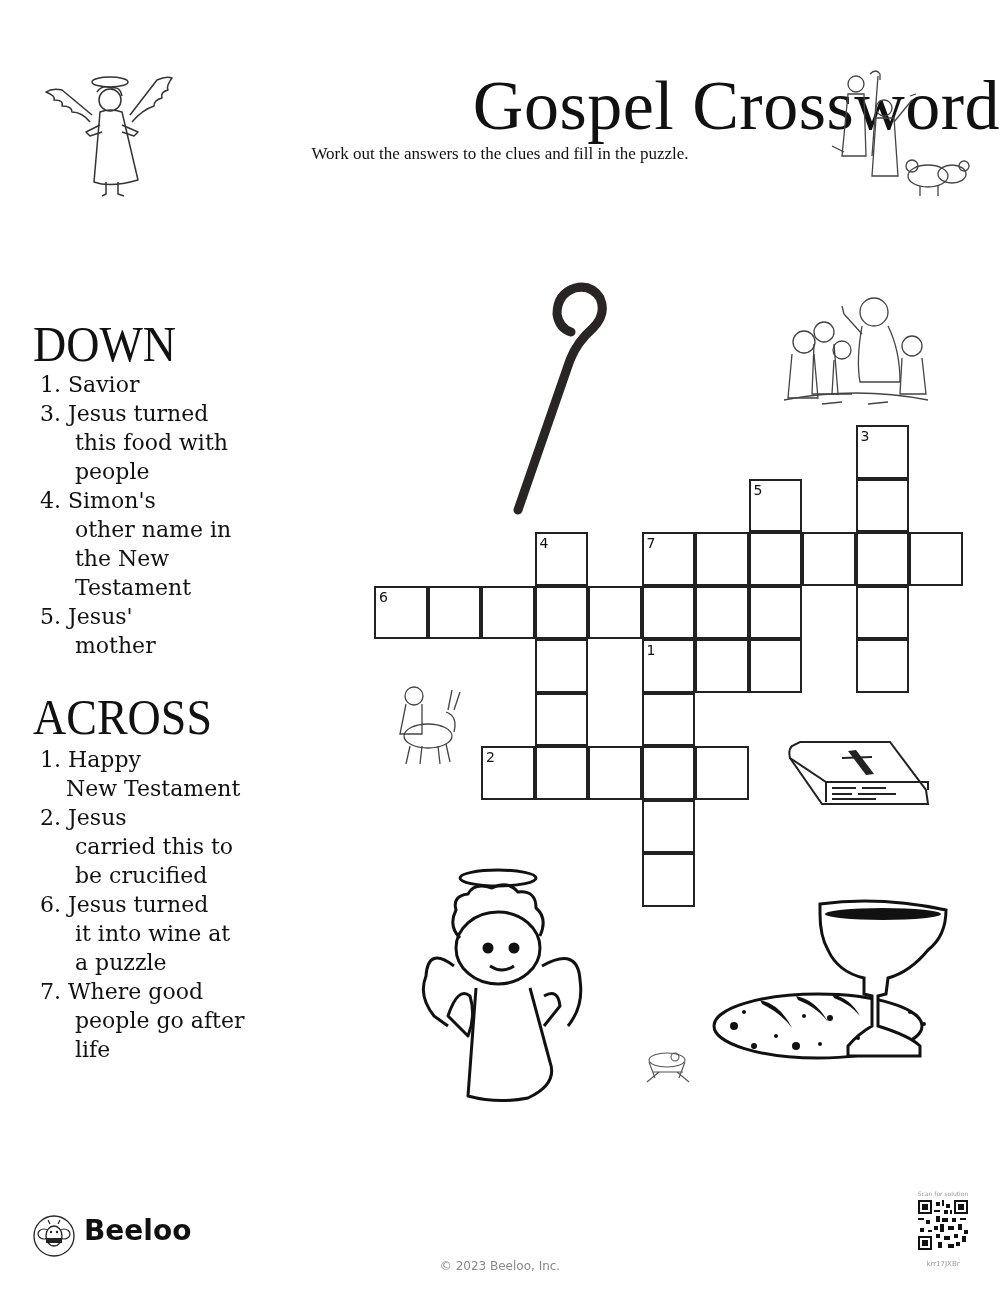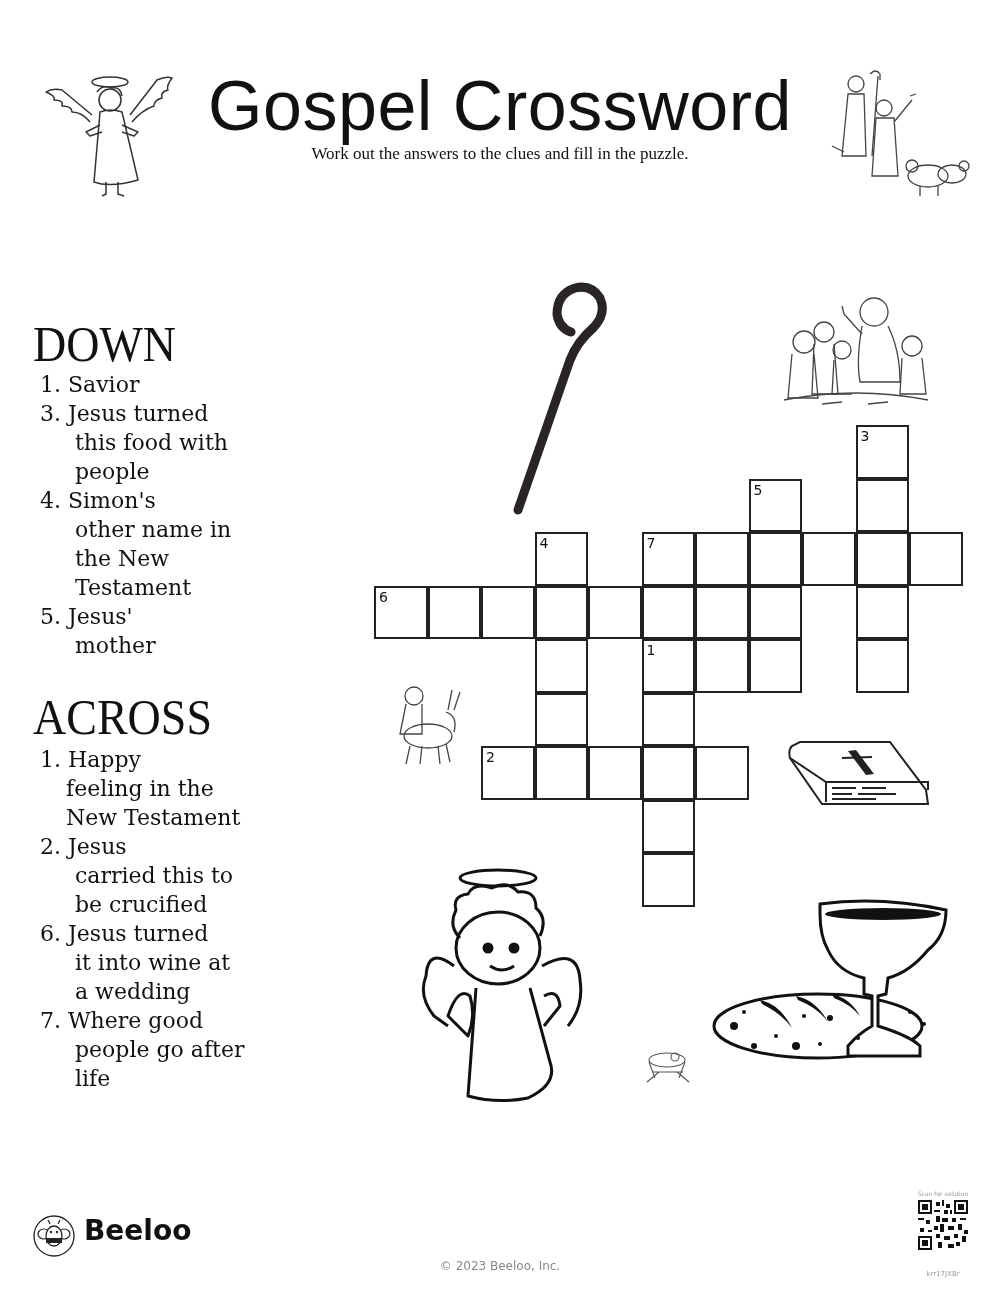--- a/index.html
+++ b/index.html
@@ -1,33 +1,33 @@
 <!DOCTYPE html>
 <html><head>
 <meta charset="utf-8">
 <style>
   html, body { margin:0; padding:0; background:#ffffff; }
   body { width:1000px; height:1294px; position:relative; overflow:hidden; color:#111; font-family:"DejaVu Serif", serif; }
   .abs { position:absolute; }
-  .title { left:0; width:1000px; top:66px; text-align:center; font-family:Liberation Sans, sans-serif; font-size:70px; line-height:80px; color:#111; letter-spacing:0.5px; }
+  .title { left:0; width:1000px; top:66px; text-align:right; font-family:Liberation Serif, serif; font-size:70px; line-height:80px; color:#111; letter-spacing:0.5px; }
   .subtitle { left:0; width:1000px; top:144px; text-align:center; font-family:Liberation Serif, serif; font-size:17px; color:#111; }
   .section-title { left:33px; font-family:"Liberation Serif", serif; font-size:50px; line-height:56px; color:#111; transform:scaleX(0.92); transform-origin:left; }
   .clue-list { left:40px; width:225px; font-family:"DejaVu Serif", serif; font-size:22px; line-height:29px; margin:0; padding:0; list-style:none; }
   .clue { margin:0; padding:0; }
   .clue .num { display:inline; }
   .clue .txt { display:inline; }
   .clue .cont { display:block; padding-left:35px; }
   .cell { position:absolute; width:53.5px; height:53.5px; box-sizing:border-box; border:2px solid #222; background:#fff; }
   .cell .n { position:absolute; left:3px; top:1px; font-family:"DejaVu Sans", sans-serif; font-size:14px; color:#111; }
   .footer-logo { left:32px; top:1214px; display:flex; gap:8px; }
   .brand { font-family:"DejaVu Sans", sans-serif; font-weight:bold; font-size:28px; color:#111; }
   .copyright { left:0; width:1000px; top:1259px; text-align:center; font-family:"DejaVu Sans", sans-serif; font-size:12px; color:#888; }
   .qr-wrap { left:910px; top:1190px; width:66px; text-align:center; font-family:"DejaVu Sans", sans-serif; color:#999; }
   .qr-cap { font-size:6px; }
-  .qr-code { font-size:7px; margin-top:16px; }
+  .qr-code { font-size:7px; margin-top:6px; }
 </style>
 </head>
 <body>
 
 <div class="abs title">Gospel Crossword</div>
 <div class="abs subtitle">Work out the answers to the clues and fill in the puzzle.</div>
 
 <svg class="abs" style="left:42px;top:70px" width="135" height="130" viewBox="0 0 135 130">
   <g fill="none" stroke="#333" stroke-width="1.5" stroke-linejoin="round">
     <ellipse cx="68" cy="12" rx="18" ry="5"></ellipse>
@@ -84,34 +84,33 @@
     <span class="txt">Jesus'</span>
     <span class="cont">mother</span>
   </div>
 </div>
 
 <div class="abs section-title" style="top:689px">ACROSS</div>
 <div class="abs clue-list" style="top:745px">
   <div class="clue">
     <span class="num">1.</span>
     <span class="txt">Happy</span>
-    <span class="cont" style="padding-left:26px">feeling in the</span>
     <span class="cont" style="padding-left:26px">New Testament</span>
   </div>
   <div class="clue">
     <span class="num">2.</span>
     <span class="txt">Jesus</span>
     <span class="cont">carried this to</span>
     <span class="cont">be crucified</span>
   </div>
   <div class="clue">
     <span class="num">6.</span>
     <span class="txt">Jesus turned</span>
     <span class="cont">it into wine at</span>
-    <span class="cont">a wedding</span>
+    <span class="cont">a puzzle</span>
   </div>
   <div class="clue">
     <span class="num">7.</span>
     <span class="txt">Where good</span>
     <span class="cont">people go after</span>
     <span class="cont">life</span>
   </div>
 </div>
 
 <svg class="abs" style="left:505px;top:280px" width="110" height="240" viewBox="0 0 110 240">

